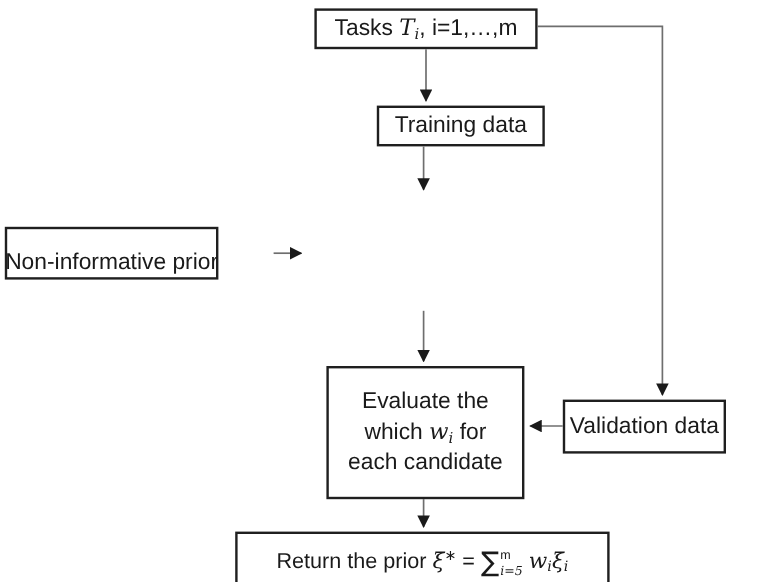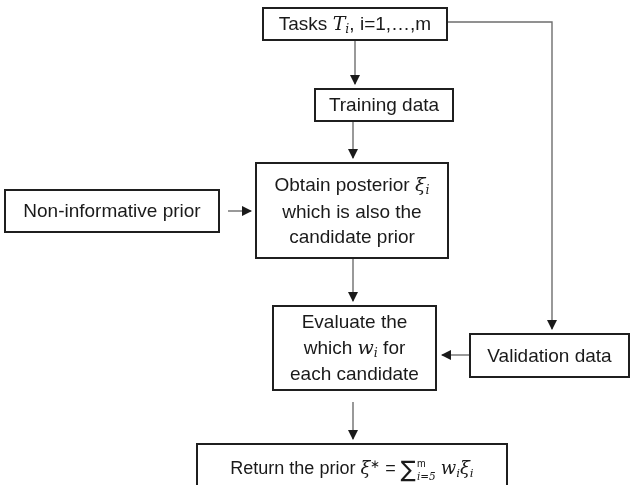--- a/index.html
+++ b/index.html
@@ -64,23 +64,23 @@
     flex-direction: column;
     align-items: flex-start;
     font-size: 0.58em;
     line-height: 1.15;
     margin-left: 1px;
   }
   
   #b-tasks        { left: 262px; top: 7px;   width: 186px; height: 34px; }
   #b-training     { left: 278px; top: 88px;  width: 140px; height: 34px; margin-left: 36px; }
   #b-posterior    { left: 255px; top: 162px; width: 194px; height: 97px; }
-  #b-noninform    { left: 4px;   top: 189px; width: 216px; height: 44px; }
-  #b-evaluate     { left: 272px; top: 305px; width: 165px; height: 86px; }
-  #b-validation   { left: 469px; top: 333px; width: 161px; height: 45px; }
+  #b-noninform    { left: 4px;   top: 189px; width: 178px; height: 44px; align-items: flex-end; }
+  #b-evaluate     { left: 272px; top: 305px; width: 165px; height: 111px; }
+  #b-validation   { left: 469px; top: 333px; width: 136px; height: 45px; }
   #b-return       { left: 196px; top: 443px; width: 312px; height: 52px; font-size: 18px; }
 </style>
 </head>
 <body>
 
 <div id="canvas">
 
   <svg id="connectors" viewBox="0 0 640 485" xmlns="http://www.w3.org/2000/svg">
     <defs>
       <marker id="arrhead" viewBox="0 0 10 10" refX="9" refY="5" markerWidth="7.5" markerHeight="7.5" orient="auto-start-reverse">
@@ -97,27 +97,20 @@
   </svg>
 
   <div class="box" id="b-tasks">
     <span class="lines"><span>Tasks </span><span class="mi">T</span><span class="mi sub">i</span><span>, i=1,…,m</span></span>
   </div>
 
   <div class="box" id="b-training">
     <span>Training data</span>
   </div>
 
-  <div class="box" id="b-posterior">
-    <div class="lines">
-      <div><span>Obtain posterior </span><span class="mi">ξ</span><span class="mi sub">i</span></div>
-      <div>which is also the</div>
-      <div>candidate prior</div>
-    </div>
-  </div>
 
   <div class="box" id="b-noninform">
     <span>Non-informative prior</span>
   </div>
 
   <div class="box" id="b-evaluate">
     <div class="lines">
       <div>Evaluate the</div>
       <div><span>which </span><span class="mi">w</span><span class="mi sub">i</span><span> for</span></div>
       <div>each candidate</div>

